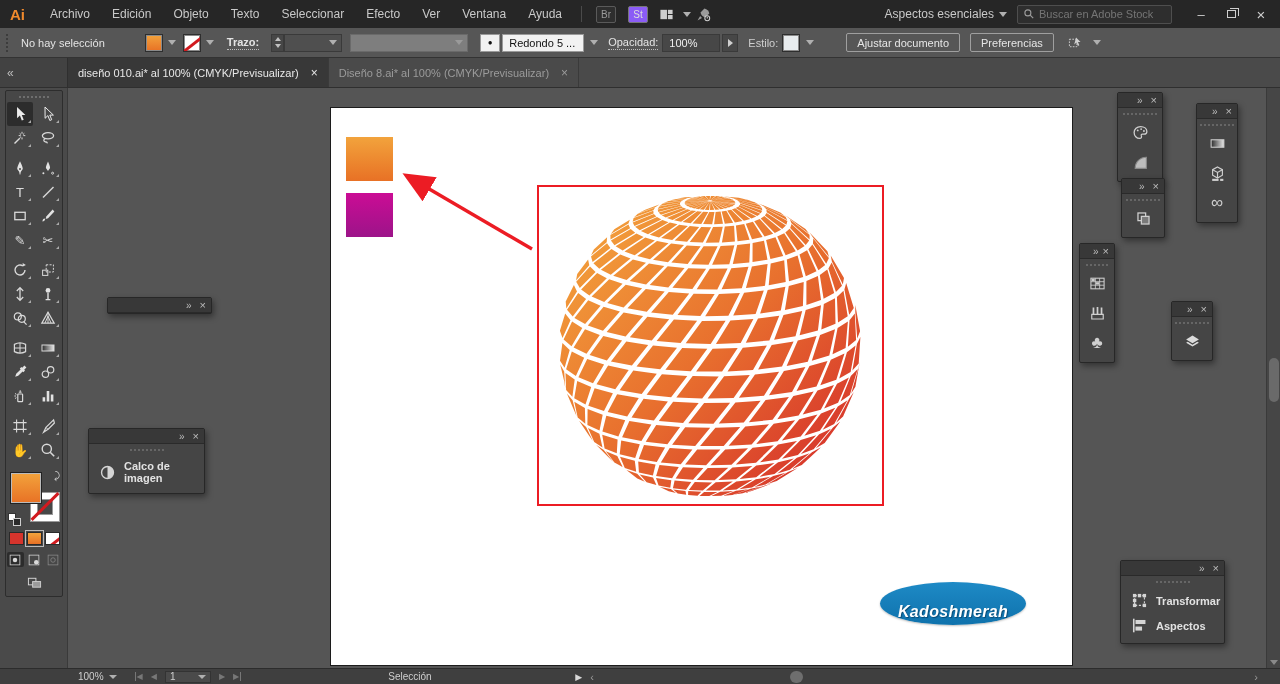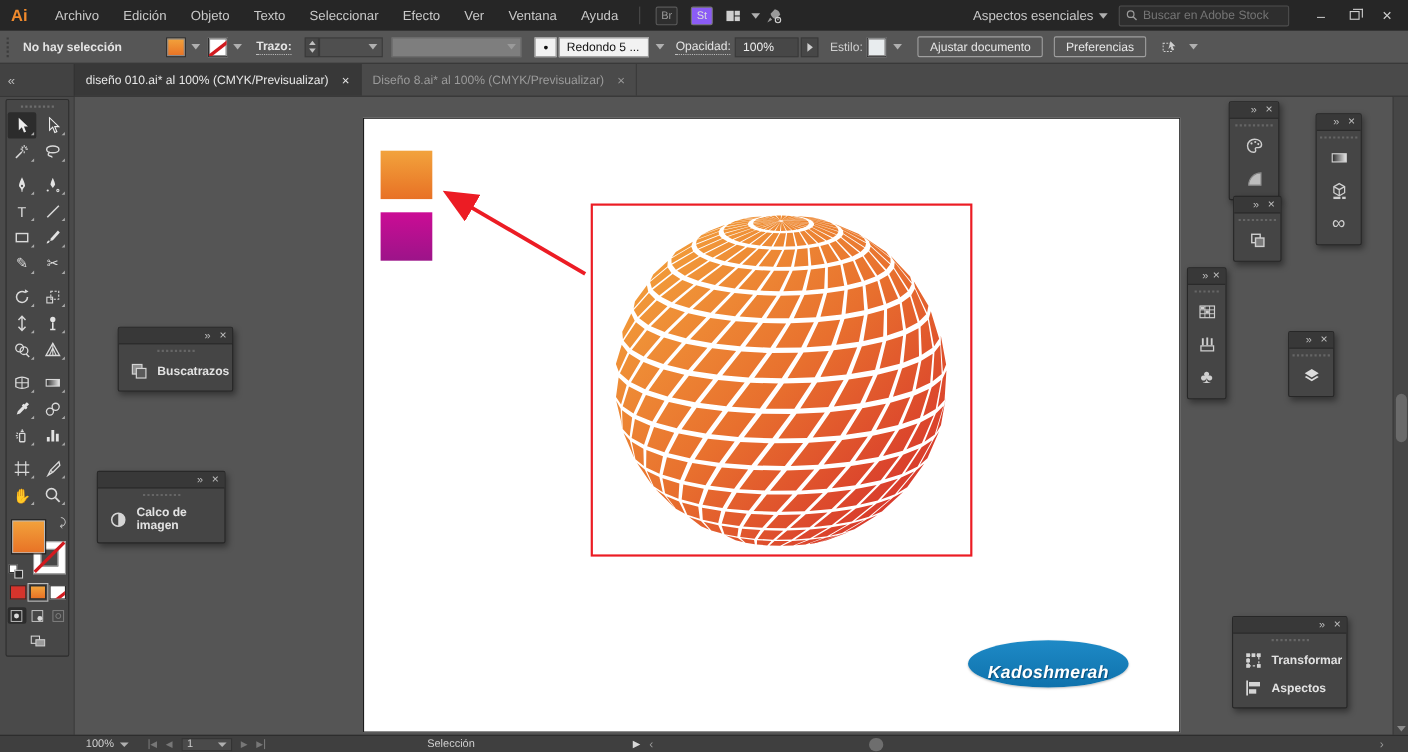--- a/index.html
+++ b/index.html
@@ -154,21 +154,21 @@
   </div>
   <span class="winbtn">–</span>
   <span class="winbtn" id="win-restore">
       <span></span>
     </span>
   <span class="winbtn" style="font-size:15px;margin-right:6px;">×</span>
 </div>
 
 <div id="controlbar">
   <span class="grip-v"></span>
-  <span class="cb-label" style="margin-right:40px;font-weight:bold;">No hay selección</span>
+  <span class="cb-label" style="margin-right:40px;">No hay selección</span>
   <span class="swatch-sm" style="background: linear-gradient(rgb(242, 163, 60), rgb(232, 113, 37));"></span>
   <span class="cb-chev">
       <span class="chev"></span>
     </span>
   <span class="swatch-sm none-sw" style="margin-left:6px;"></span>
   <span class="cb-chev">
       <span class="chev"></span>
     </span>
   <span class="cb-label dotted-u" style="margin-left:12px;font-weight:bold;">Trazo:</span>
   <span class="stepper">
@@ -195,21 +195,21 @@
       <span>100%</span>
     </div>
   <div class="field" style="width:16px;justify-content:center;margin-left:2px;">
       <span class="arrow-right"></span>
     </div>
   <span class="cb-label" style="margin-left:10px;color:#cfcfcf;">Estilo:</span>
   <span class="swatch-sm" style="background:#e8ecee;"></span>
   <span class="cb-chev">
       <span class="chev"></span>
     </span>
-  <div class="outline-btn" style="margin-left:14px;justify-content:center;">
+  <div class="outline-btn" style="margin-left:32px;justify-content:center;">
       <span>Ajustar documento</span>
     </div>
   <div class="outline-btn">
       <span>Preferencias</span>
     </div>
   <span class="mb-icon" style="margin-left:8px;">
       <svg viewBox="0 0 16 16">
         <rect x="1.5" y="4.5" width="8" height="8" fill="none" stroke="#cfcfcf" stroke-dasharray="1.8 1.3"></rect>
         <path d="M8.6 2.6l4.8 4.8H10.6l1.5 3.6-1.6.7-1.5-3.6-2.4 2.1z" fill="#cfcfcf"></path>
       </svg>
@@ -463,32 +463,20 @@
       <div id="logo-ellipse" style="background: linear-gradient(rgb(30, 138, 198), rgb(15, 114, 172));">
         <span>Kadoshmerah</span>
       </div>
     </div>
 
     <div class="fpanel" style="left:39px;top:209px;width:105px;">
       <div class="fp-head">
           <span>»</span>
           <span class="cz">×</span>
         </div>
-      <div class="fp-body">
-          <div class="fp-grip"></div>
-        <div class="fp-row">
-            <span style="display:flex;">
-              <svg viewBox="0 0 16 16">
-                <rect x="2.2" y="2.2" width="8.2" height="8.2" fill="#8f8f8f" stroke="#d5d5d5"></rect>
-                <rect x="5.6" y="5.6" width="8.2" height="8.2" fill="#5a5a5a" stroke="#d5d5d5"></rect>
-              </svg>
-            </span>
-            <span>Buscatrazos</span>
-          </div>
-      </div>
     </div>
 
     <div class="fpanel" style="left:20px;top:340px;width:117px;">
       <div class="fp-head">
           <span>»</span>
           <span class="cz">×</span>
         </div>
       <div class="fp-body">
           <div class="fp-grip"></div>
         <div class="fp-row">

